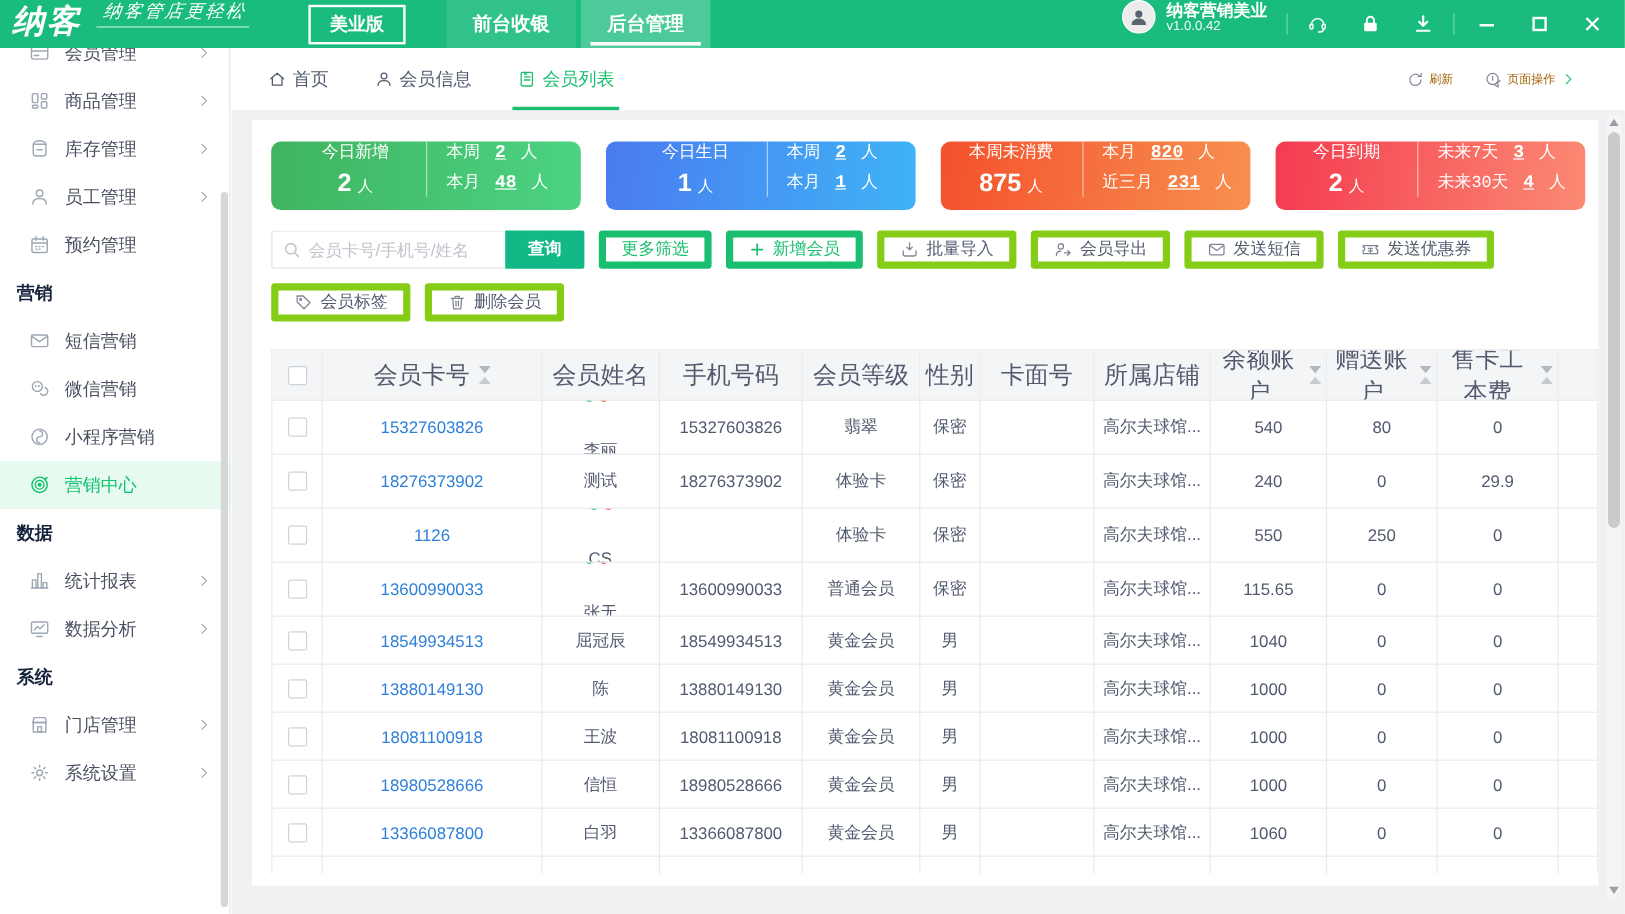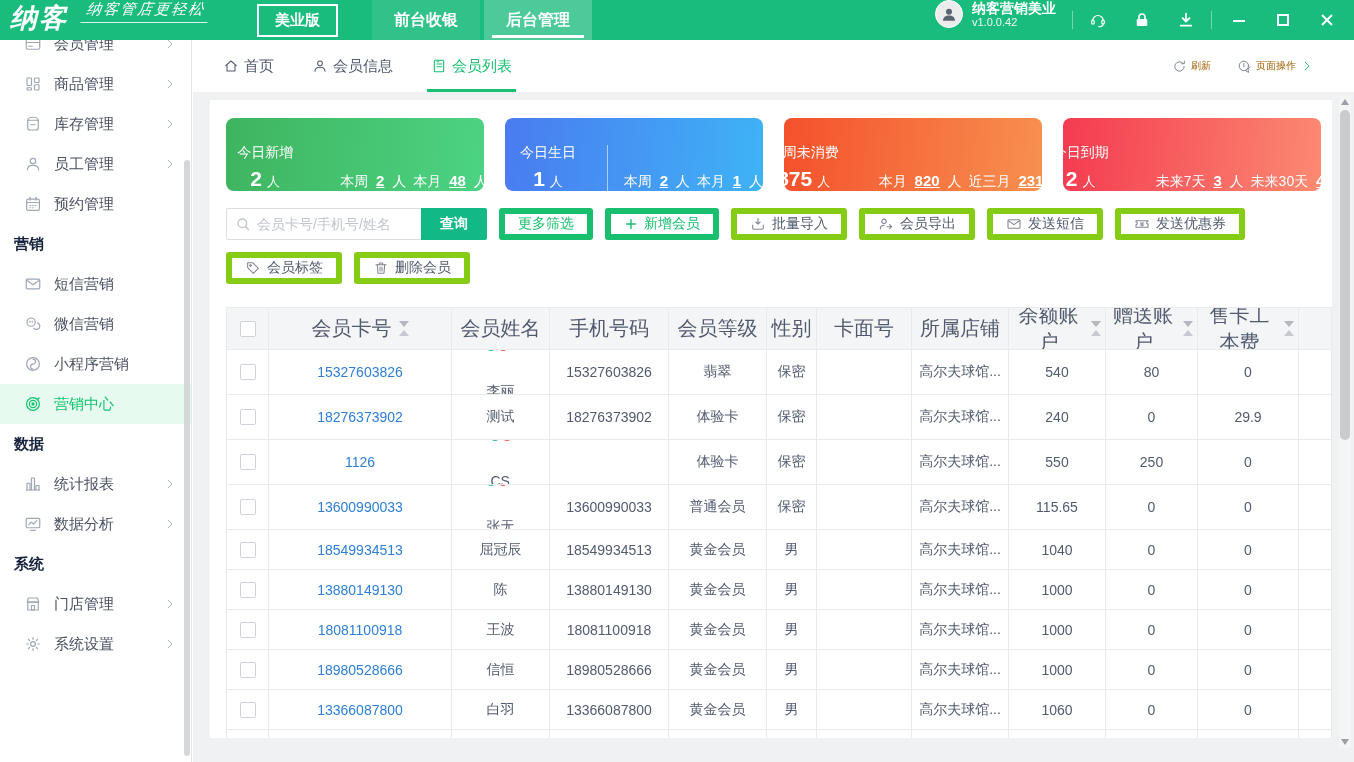--- a/index.html
+++ b/index.html
@@ -62,28 +62,28 @@
   .tab-actions { margin-left:auto; display:flex; align-items:center; gap:26px; padding-right:40px; }
   .tab-action { display:flex; align-items:center; gap:4px; cursor:pointer; color:#a16207; font-size:10px; }
   .tab-action .ico { display:flex; color:#808695; }
 
   
   .main { position:absolute; top:92px; left:193px; right:0; bottom:0; background:#f0f1f2; }
   .panel { position:absolute; left:17px; top:8px; width:1122px; height:638px; background:#fff; overflow:hidden; }
 
   
   .cards { display:flex; gap:21px; padding:18px 0 0 16px; }
-  .card { width:258px; height:73px; border-radius:8px; color:#fff; display:flex;
-    align-items:flex-end; justify-content:center; gap:16px; cursor:pointer; }
+  .card { width:258px; height:57px; border-radius:8px; color:#fff; display:flex;
+    align-items:flex-start; justify-content:center; gap:16px; cursor:pointer; }
   .card-left { text-align:center; min-width:86px; }
   .card-title { font-size:14px; margin-bottom:5px; white-space:nowrap; }
   .card-value { font-size:21px; font-weight:bold; }
   .card-unit { font-size:13px; font-weight:normal; margin-left:5px; }
   .card-div { width:1px; height:46px; background:rgba(255,255,255,.55); }
-  .card-right { display:flex; flex-direction:row; gap:7px; }
+  .card-right { display:flex; flex-direction:column; gap:7px;font-family:Liberation Mono, monospace; }
   .card-row { font-size:14px; white-space:nowrap; }
   .card-row b { text-decoration:underline; margin:0 4px; font-size:15px; }
 
   
   .toolbar { display:flex; flex-wrap:wrap; gap:12px; padding:17px 10px 0 16px; }
   .searchbox { display:flex; }
   .searchbox input { width:195px; height:32px; border:1px solid #dcdee2; border-right:none;
     border-radius:2px 0 0 2px; padding:0 8px 0 30px; font-size:14px; color:#515a6e; outline:none;
     font-family:inherit; }
   .searchbox input::placeholder { color:#c0c4cc; }

